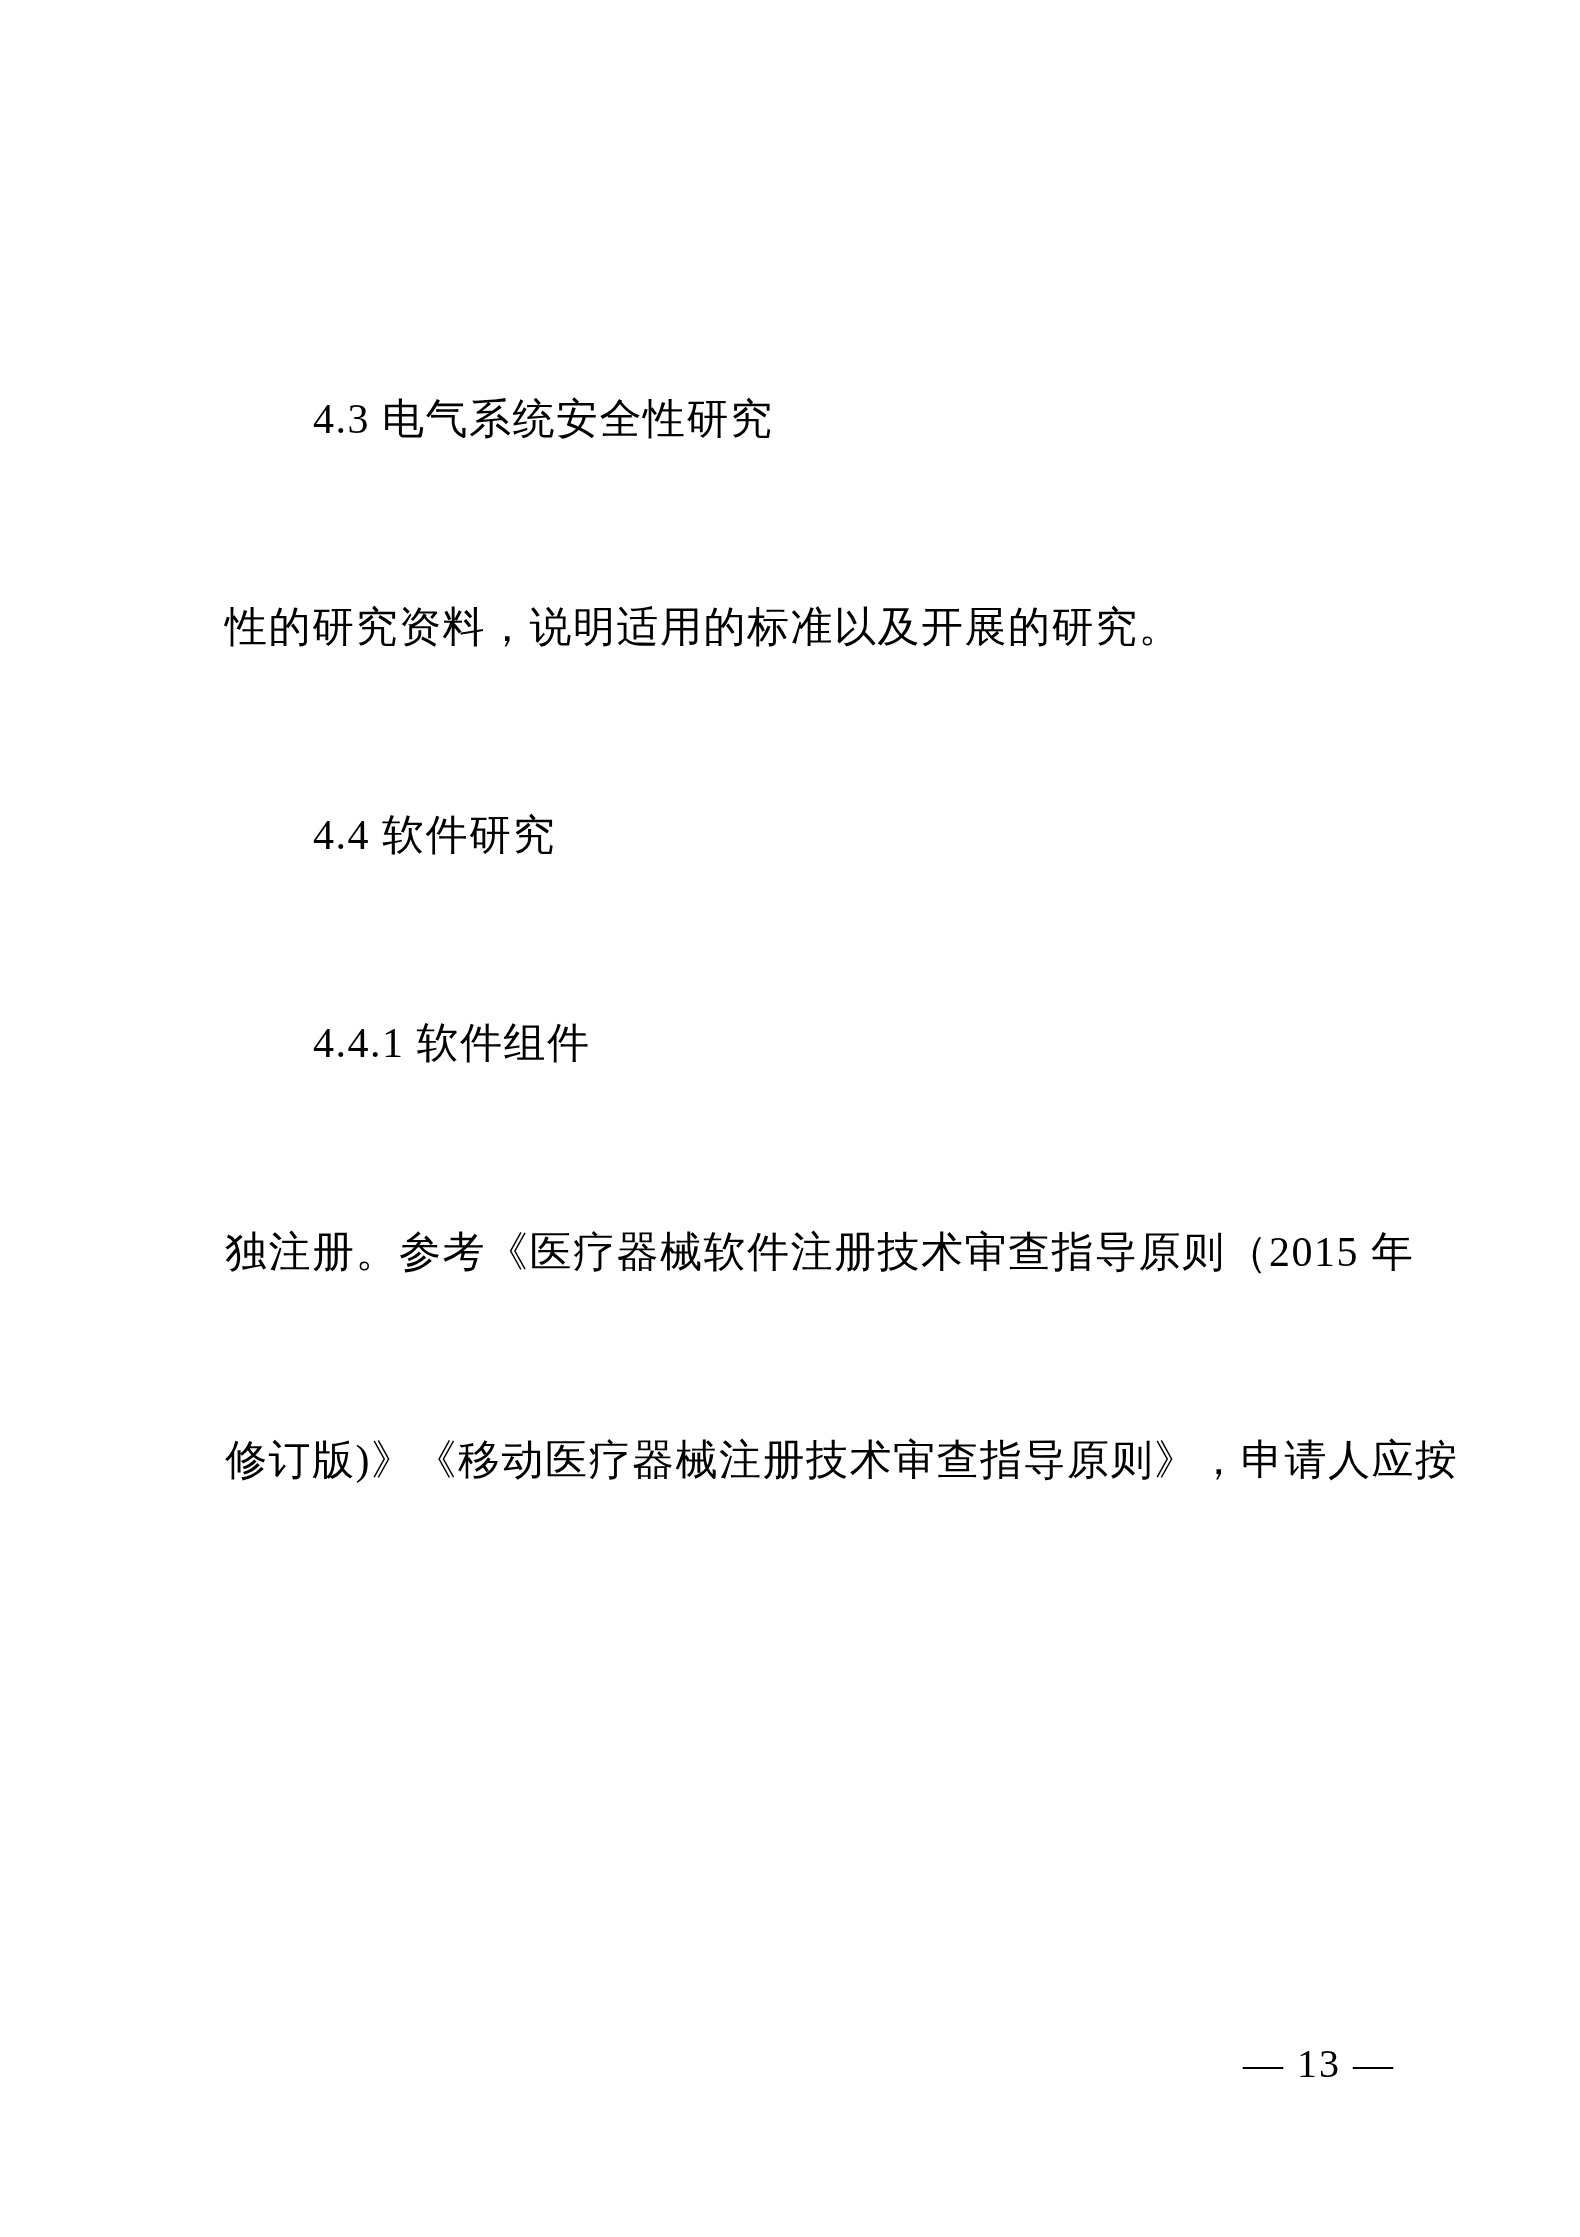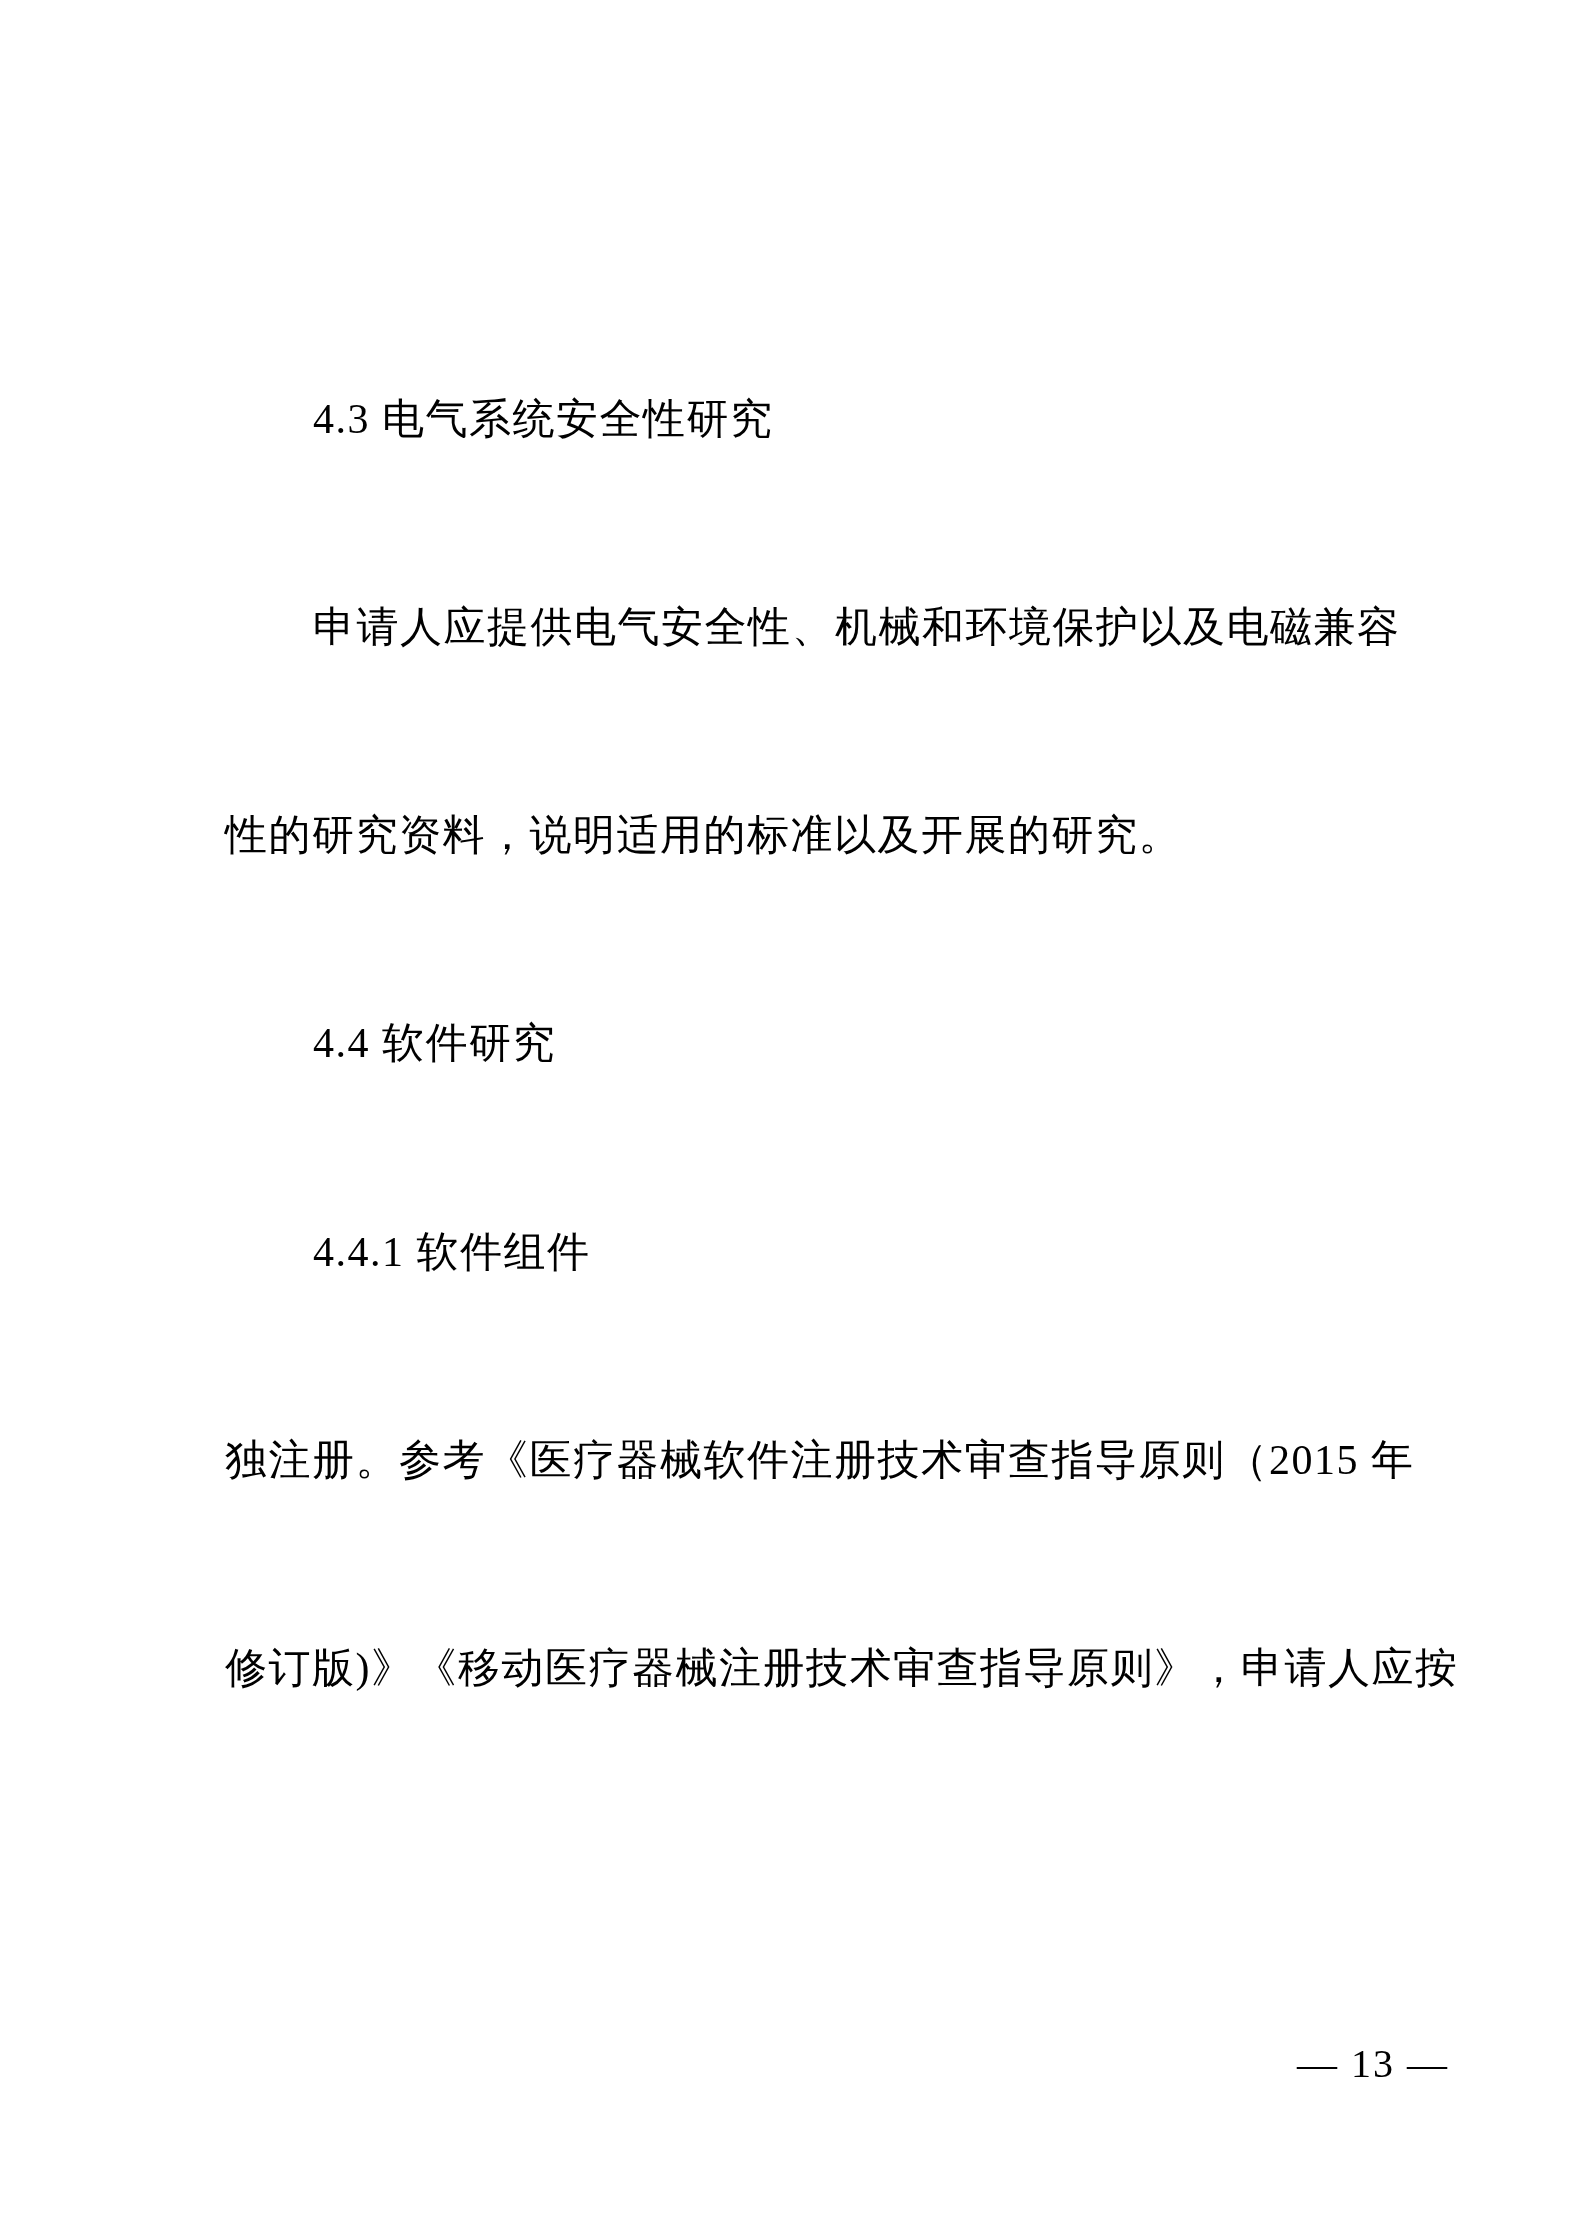--- a/index.html
+++ b/index.html
@@ -29,37 +29,36 @@
   }
   .line {
     height: 69.4px;
     text-align: left;
   }
   .indent {
     padding-left: 88px;
   }
   .page-number {
     position: absolute;
-    left: 1277px;
+    left: 1223px;
     top: 2042px;
     font-size: 40px;
     line-height: 44px;
     letter-spacing: 2px;
     white-space: pre;
     color: #000000;
   }
 </style>
 </head>
 <body>
 
 <div class="page">
 
   <div class="text-block">
     <div class="line indent">4.3 电气系统安全性研究</div>
-    <div class="line indent">申请人应提供电气安全性、机械和环境保护以及电磁兼容</div>
     <div class="line">性的研究资料，说明适用的标准以及开展的研究。</div>
     <div class="line indent">4.4 软件研究</div>
     <div class="line indent">4.4.1 软件组件</div>
     <div class="line">独注册。参考《医疗器械软件注册技术审查指导原则（2015 年</div>
     <div class="line">修订版)》《移动医疗器械注册技术审查指导原则》，申请人应按</div>
     
     
     
     
     

